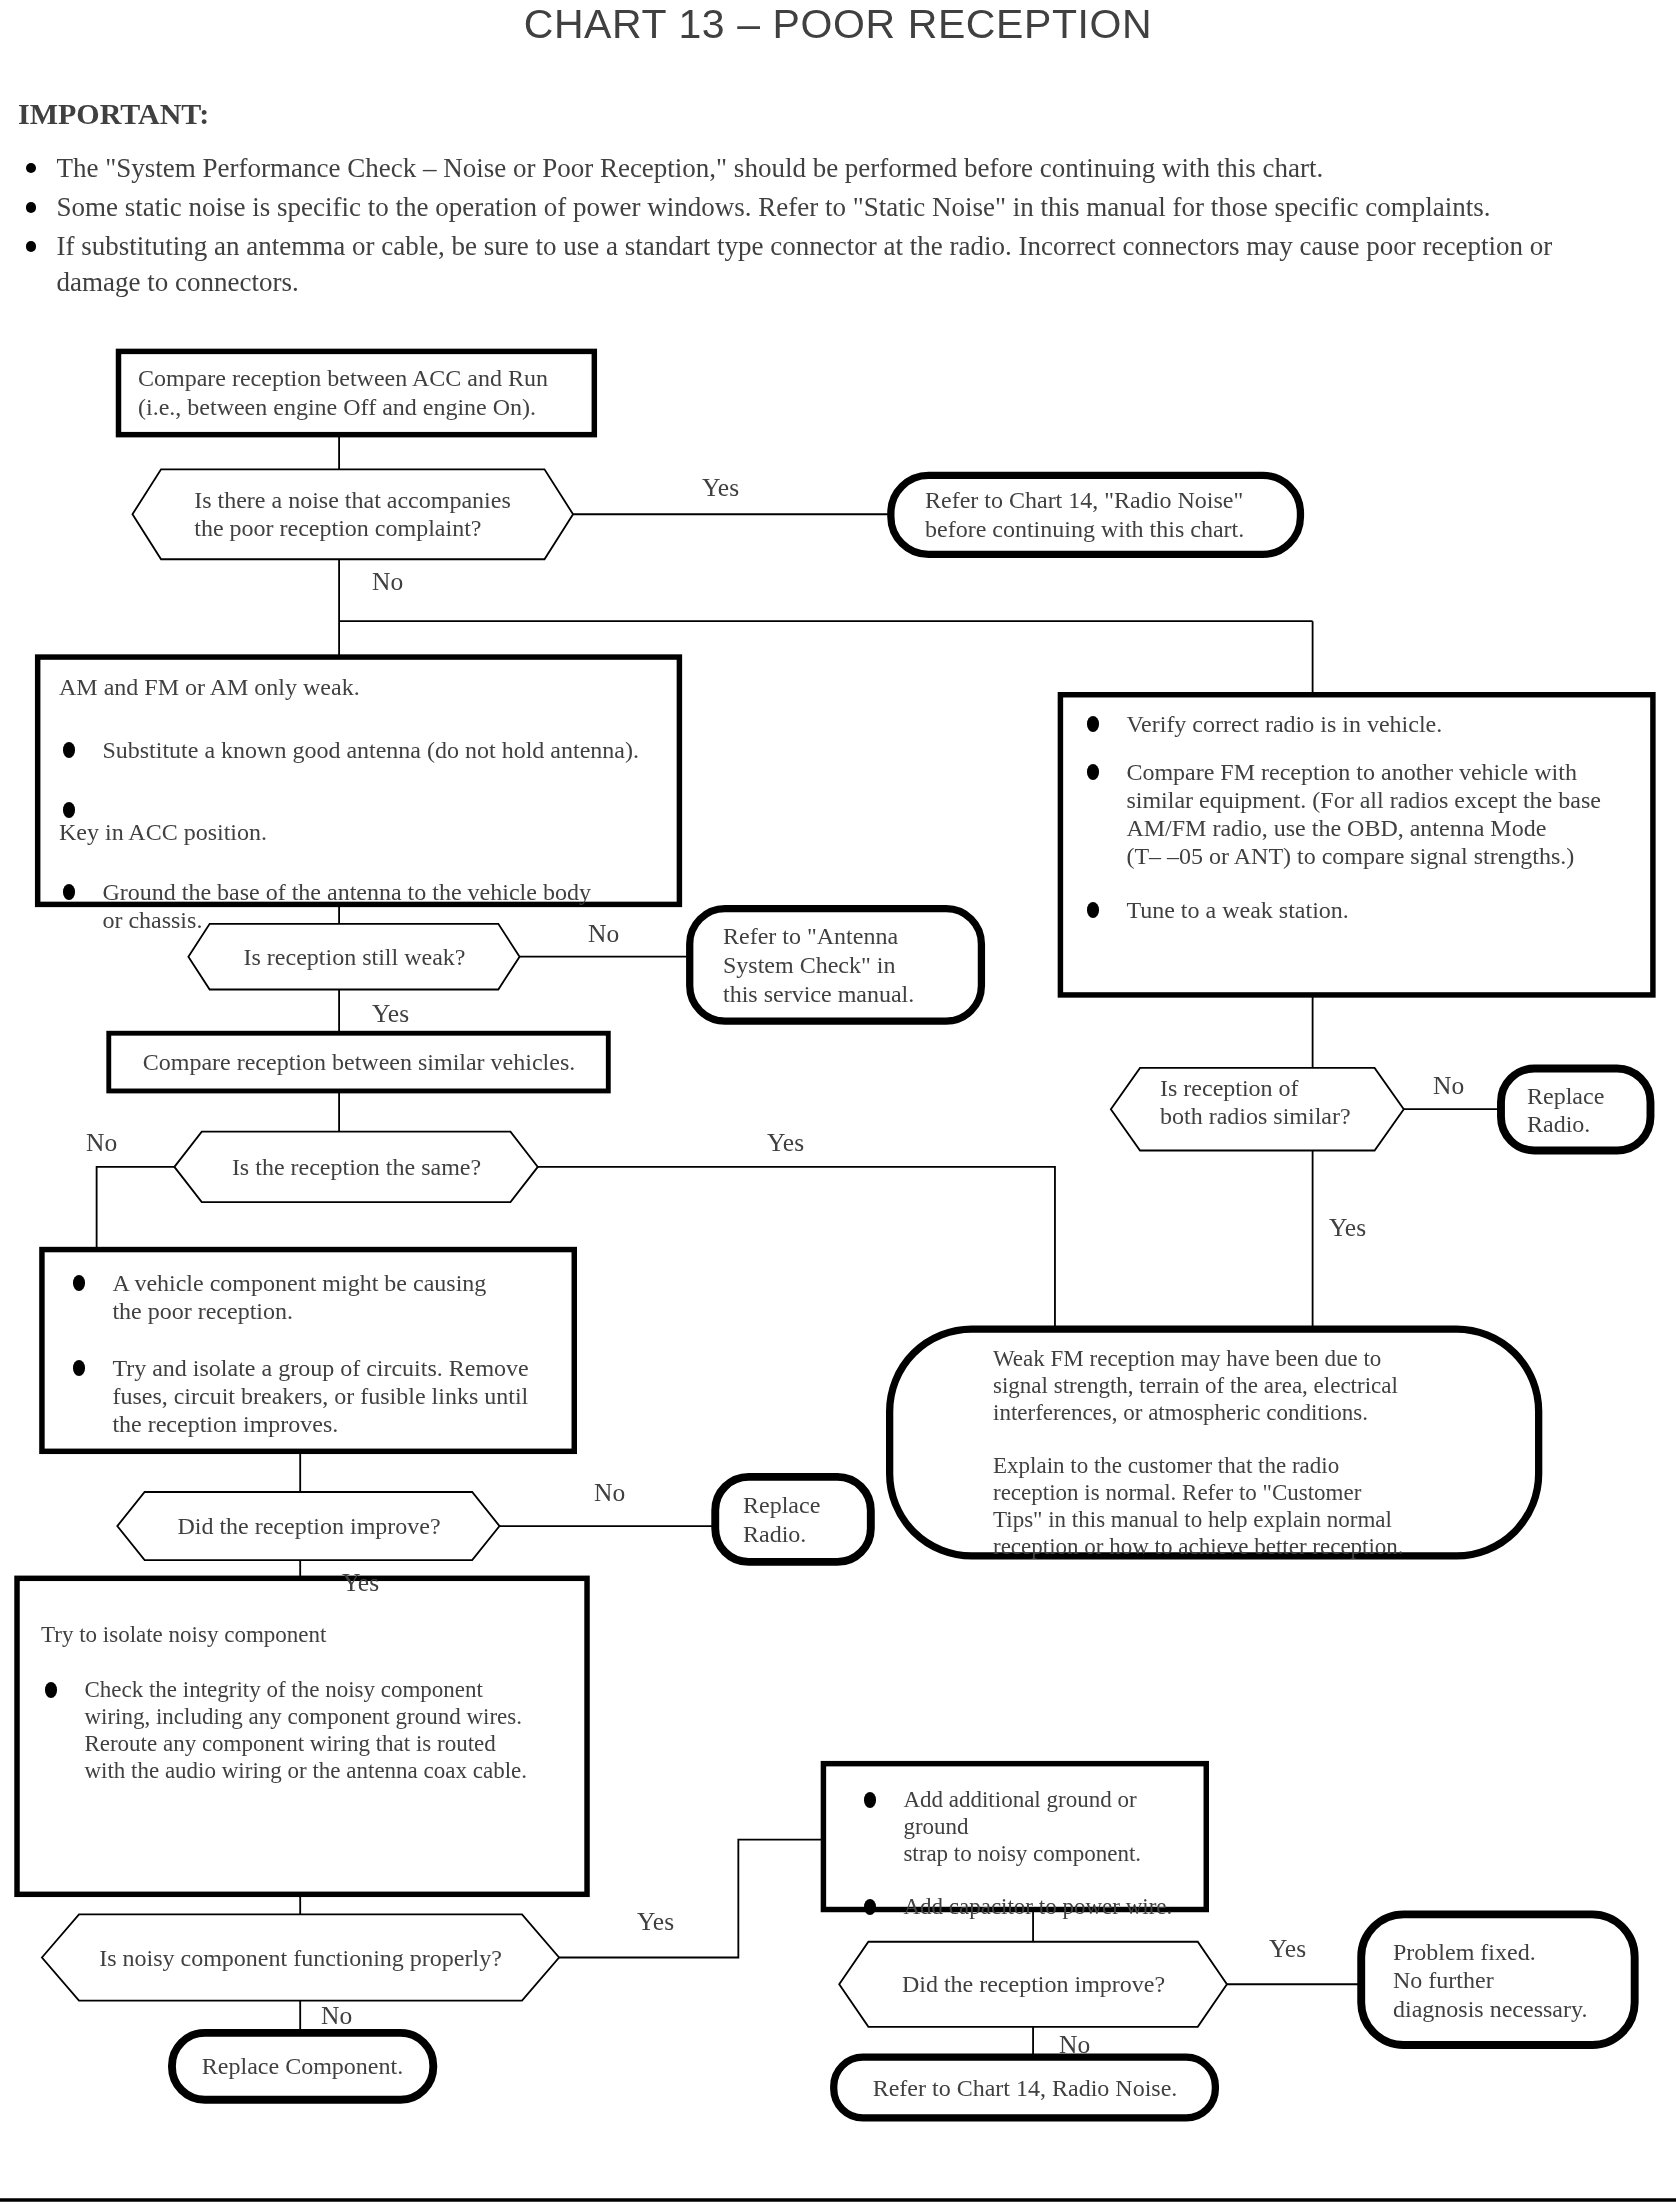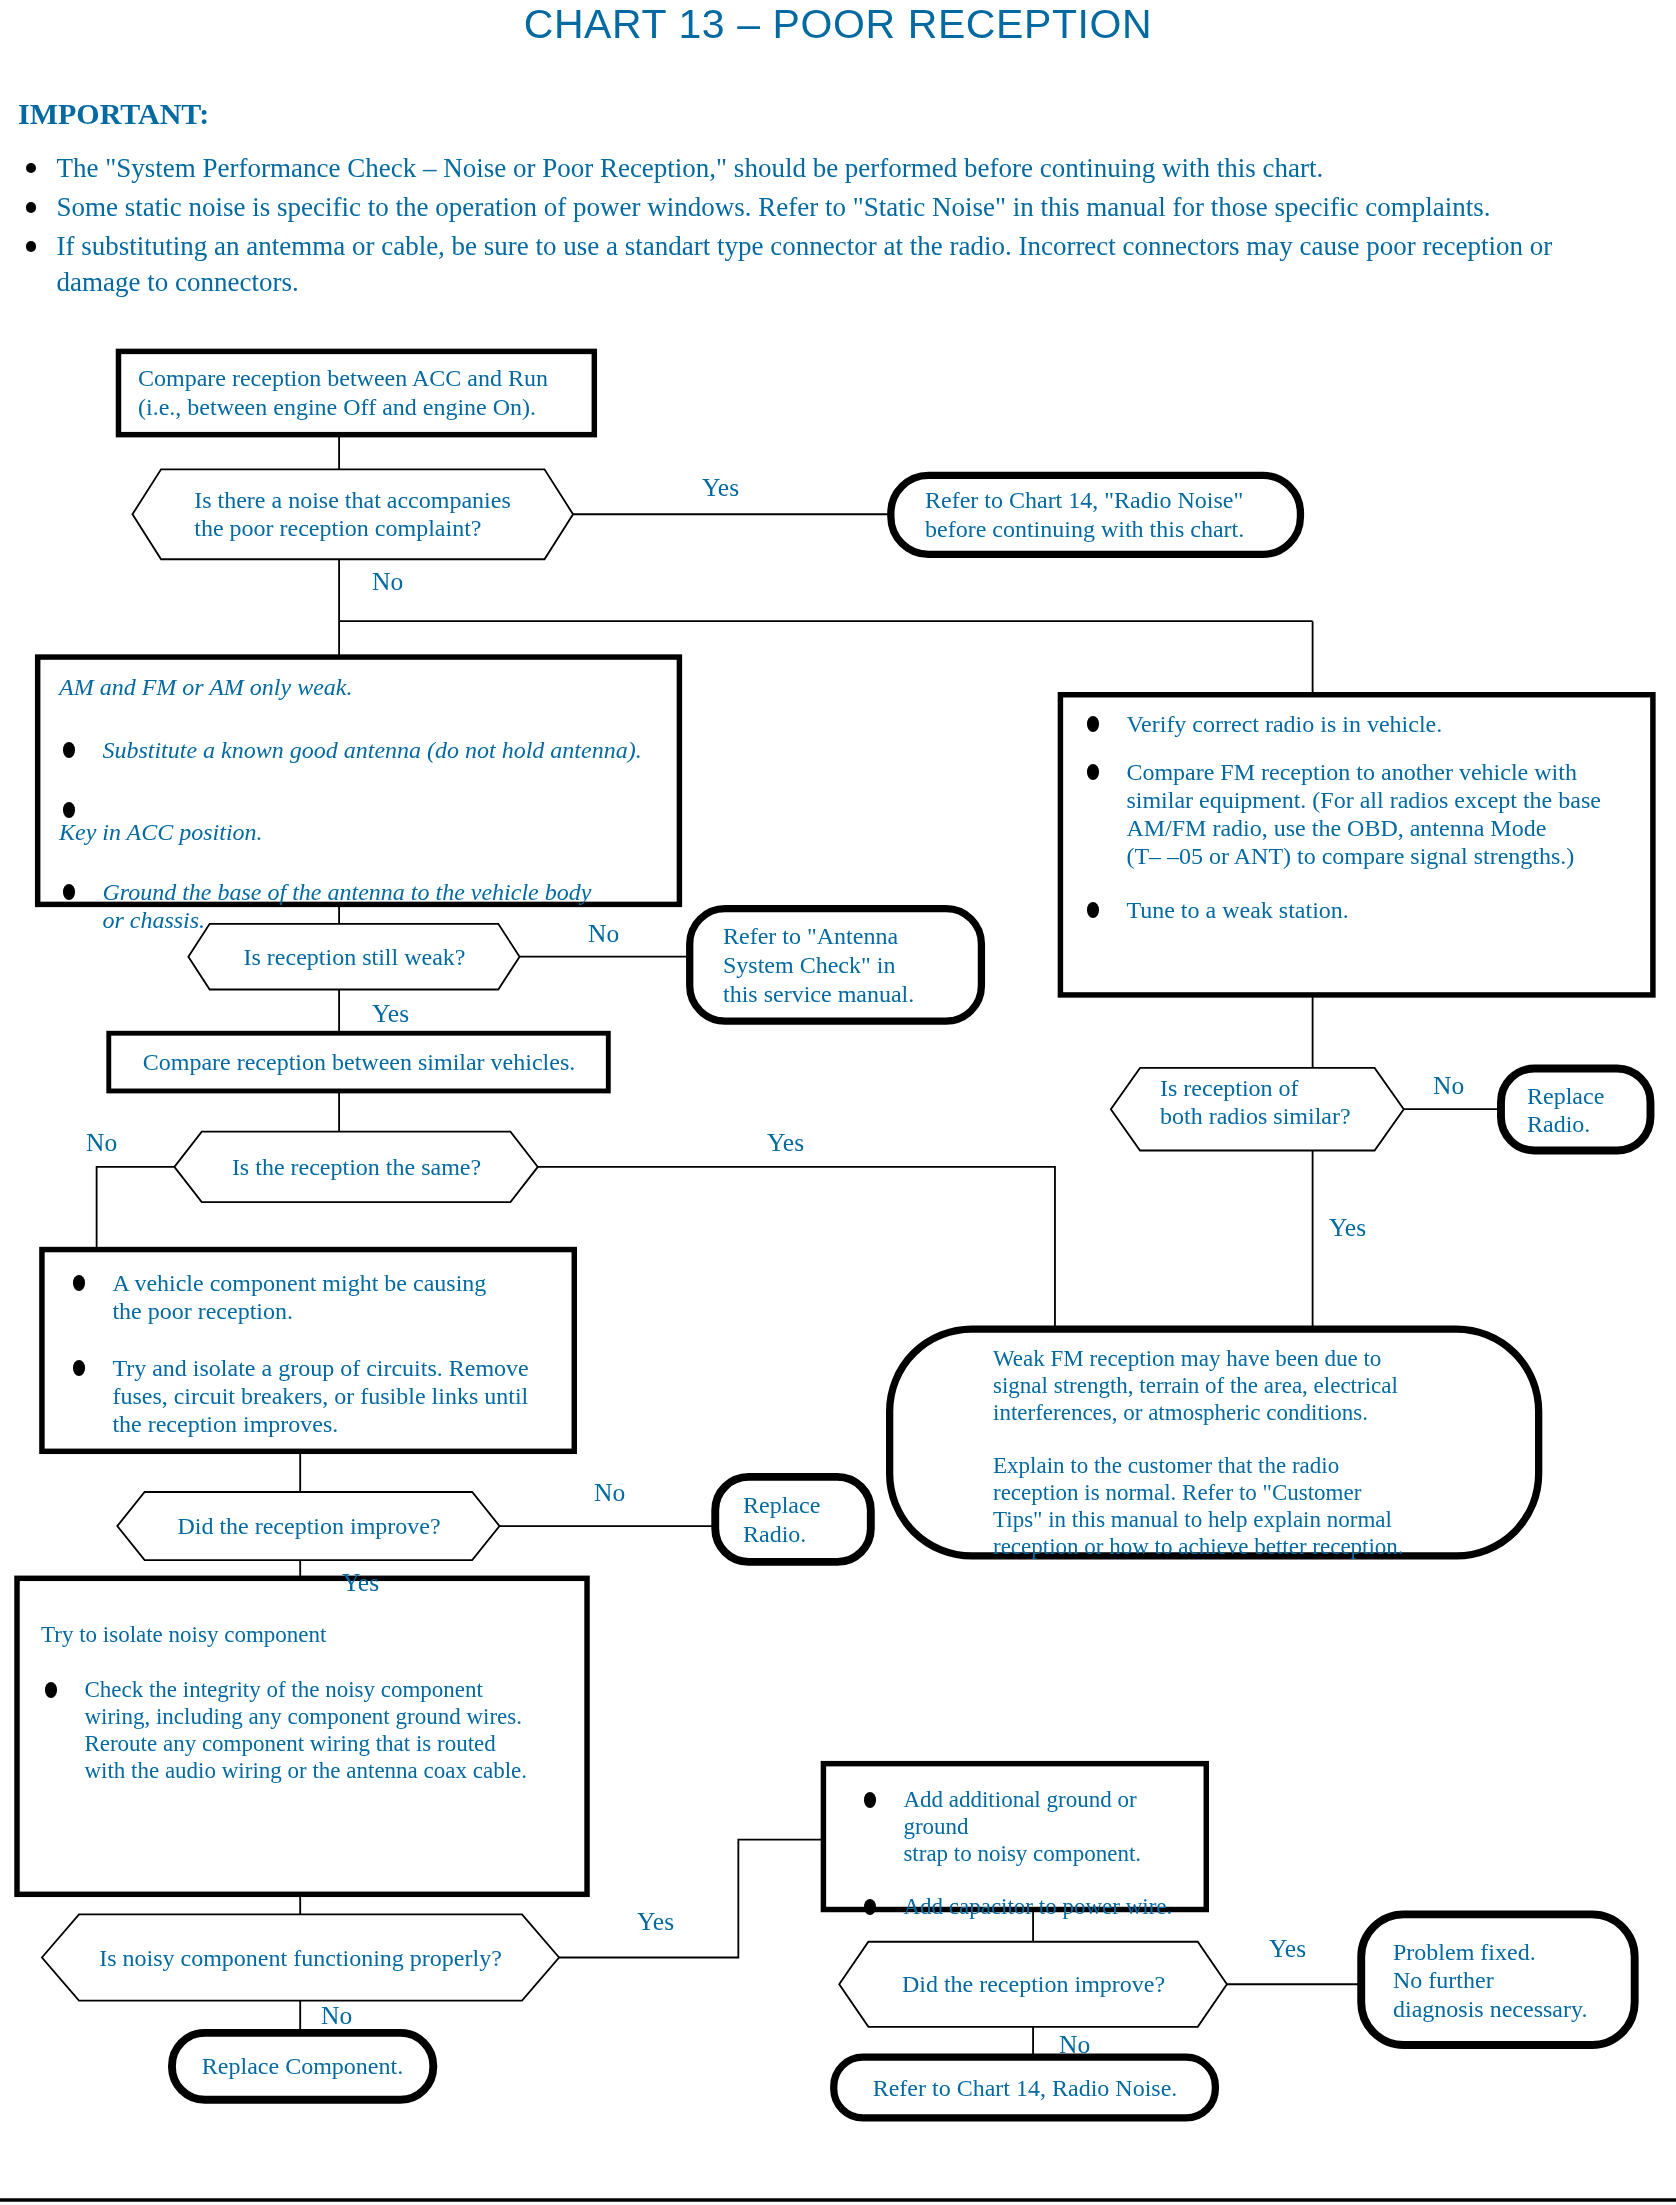--- a/index.html
+++ b/index.html
@@ -2,21 +2,21 @@
 <html style="font-size:9.7px"><head>
 <meta charset="utf-8">
 <style>
   html,body { margin:0; padding:0; background:#fff; }
   #page {
     position:relative; width:1676px; height:2205px; background:#fff;
     font-family:"Liberation Serif","DejaVu Serif",serif; color:#000;
     overflow:hidden;
   }
   #wires { position:absolute; left:0; top:0; }
-  .txt { position:absolute; color:#0369a1; font-size:24px; line-height:1.18; }
+  .txt { position:absolute; color:#404040; font-size:24px; line-height:1.18; }
   .pre { white-space:pre-line; }
   .cc  { display:flex; align-items:center; justify-content:center; text-align:center; }
   .cl  { display:flex; align-items:center; justify-content:flex-start; text-align:left; }
   .title {
     font-family:"Liberation Sans","DejaVu Sans",sans-serif;
     font-size:41px; letter-spacing:0.6px; text-align:center; width:100%;
   }
   .important { font-size:30px; font-weight:bold; }
   .notes { font-size:27px; line-height:1.32; }
   .nrow { display:flex; margin-bottom:3.6px; }
@@ -106,21 +106,21 @@
 (i.e., between engine Off and engine On).</div>
 
   <div class="txt cc pre" style="left:152px; top:469px; width:401px; height:90px; text-align:left;">Is there a noise that accompanies
 the poor reception complaint?</div>
   <div class="txt lbl" style="left:702px; top:473px;">Yes</div>
   <div class="txt lbl" style="left:372px; top:567px;">No</div>
 
   <div class="txt cl pre" style="left:925px; top:475px; width:365px; height:79px;">Refer to Chart 14, "Radio Noise"
 before continuing with this chart.</div>
 
-  <div class="txt" style="left:59px; top:673px; width:605px; line-height:28px;font-style:italic;">
+  <div class="txt" style="left:59px; top:673px; width:605px; line-height:28px;">
     <div style="margin-bottom:35px;">AM and FM or AM only weak.</div>
     <div class="brow" style="margin-bottom:32px;">
       <span class="bdot"></span>
       <div class="pre">Substitute a known good antenna (do not hold antenna).</div>
     </div>
     <div class="brow" style="margin-bottom:32px;flex-direction:column;">
       <span class="bdot"></span>
       <div class="pre">Key in ACC position.</div>
     </div>
     <div class="brow">

